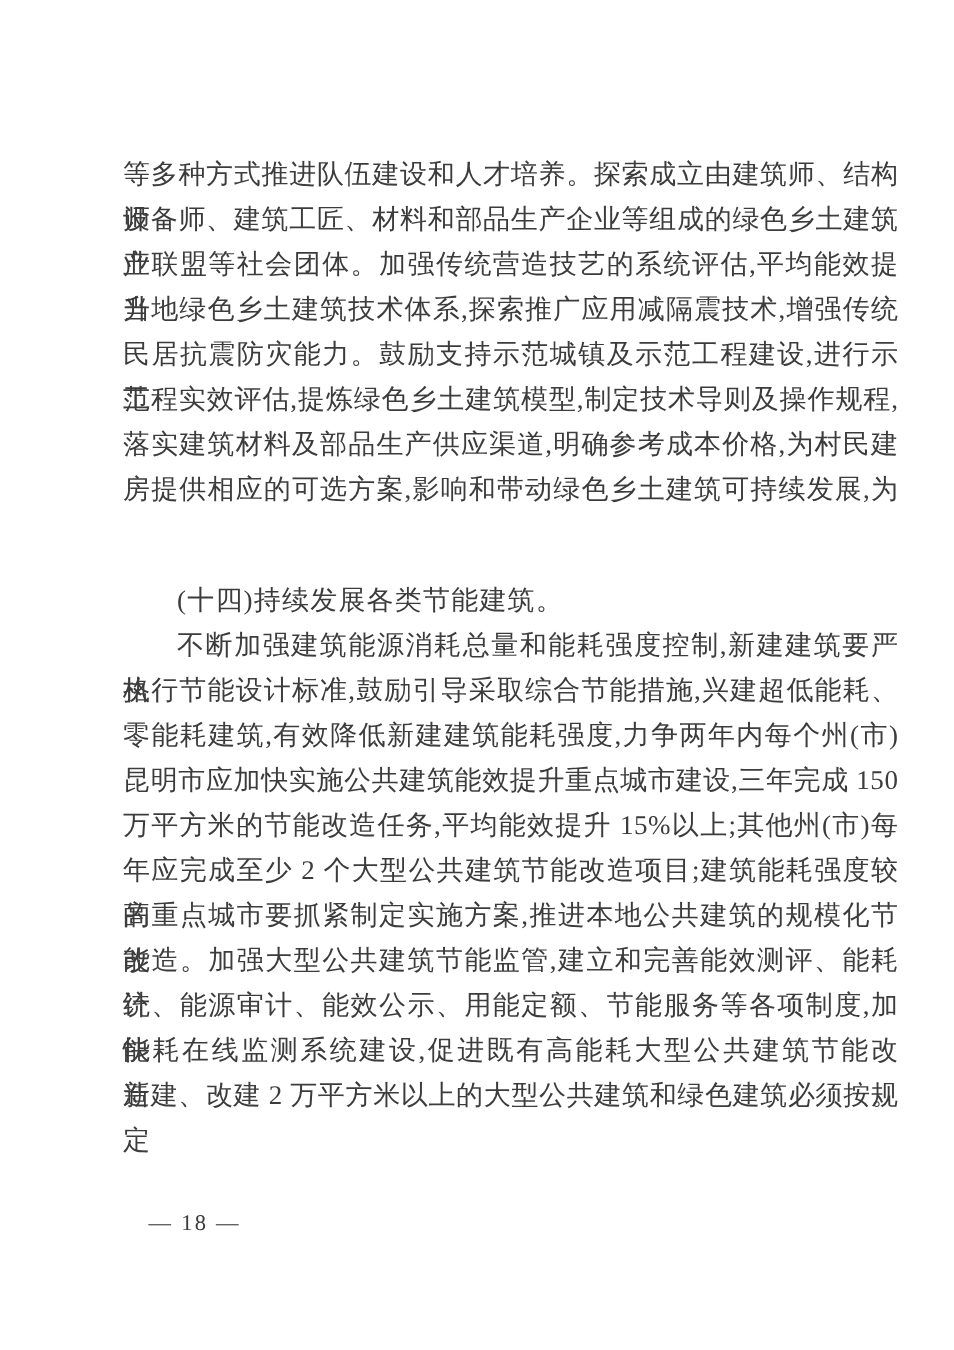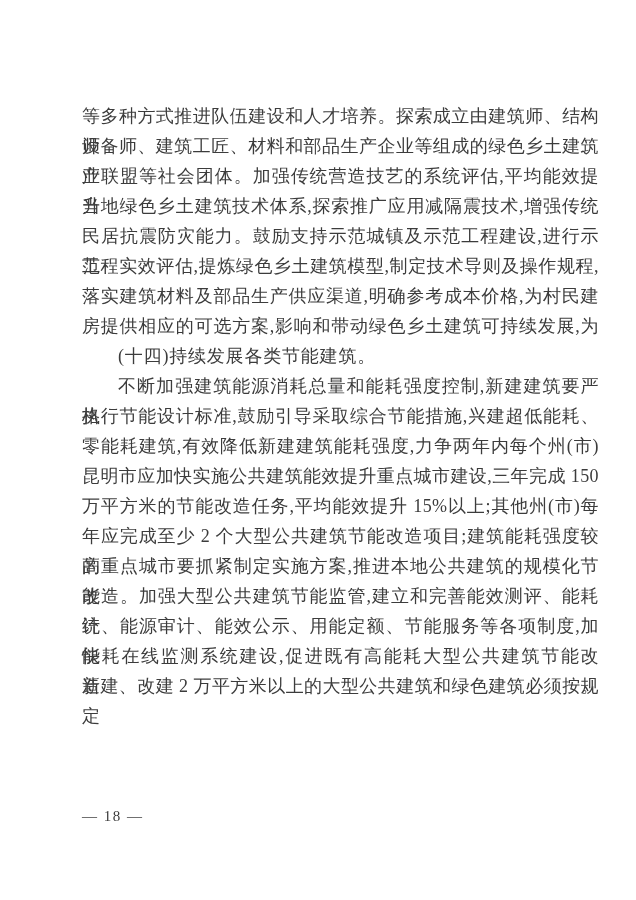--- a/index.html
+++ b/index.html
@@ -34,24 +34,25 @@
     white-space: normal;
     text-align: justify;
     text-align-last: justify;
     text-justify: inter-character;
   }
   .line.indent {
     text-indent: 36px;
   }
   .line.heading {
     letter-spacing: 0.8px;
+    margin-top: 44px;
   }
   .footer {
     position: absolute;
-    left: 82px;
+    left: 99px;
     top: 806px;
     font-size: 15px;
     line-height: 20px;
     letter-spacing: 1.5px;
     color: #3c3c3c;
   }
 </style>
 </head>
 <body>
 

